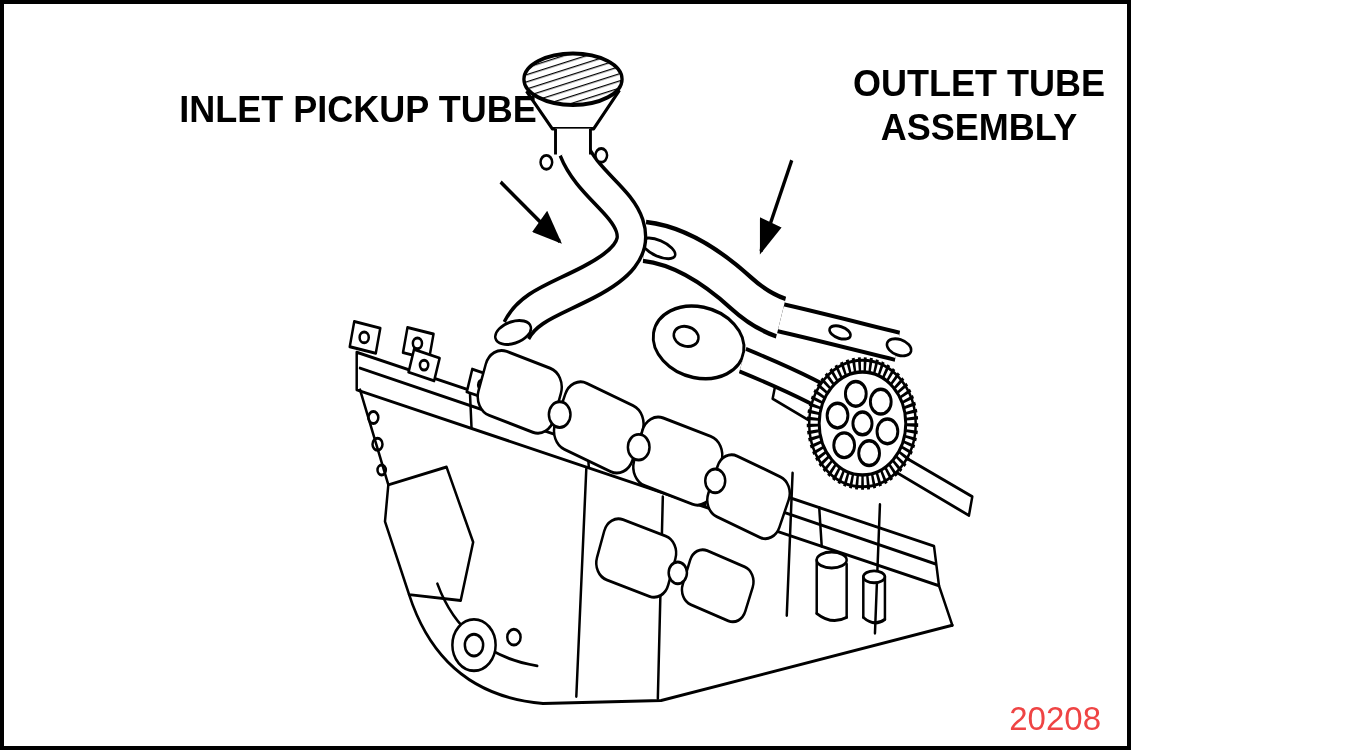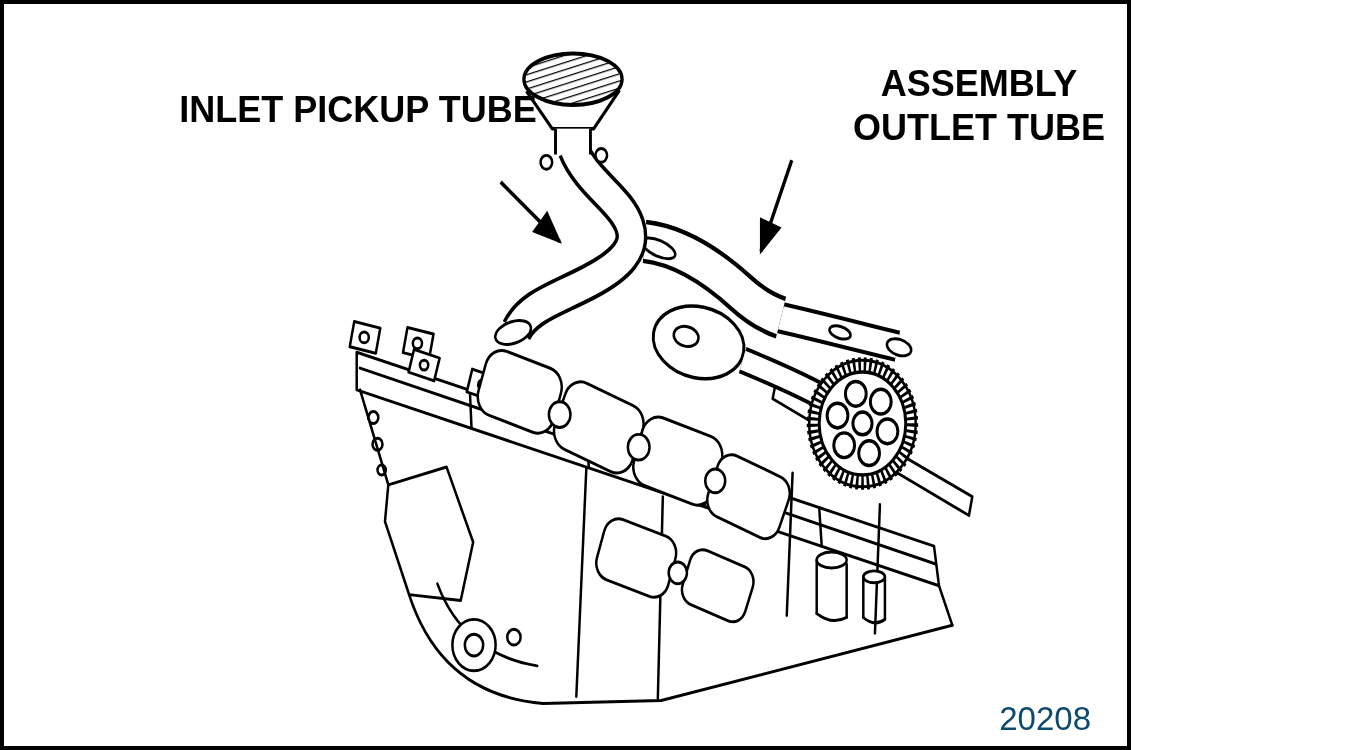--- a/index.html
+++ b/index.html
@@ -19,24 +19,24 @@
     font-size:36px;
     line-height:44px;
     text-align:center;
     color:#000;
     white-space:nowrap;
   }
   .label-inlet{left:128px;top:84px;width:452px;}
   .label-outlet{left:818px;top:58px;width:314px;}
   .fignum{
     position:absolute;
-    right:36px;top:696px;
+    right:26px;top:696px;
     font-size:33px;
     font-weight:400;
-    color:#0c4a6e;
+    color:#ef4444;
   }
 </style>
 </head>
 <body>
 
 <div class="figure">
 
   <svg viewBox="0 0 1350 750" preserveAspectRatio="none">
     <defs>
       <pattern id="hatch" width="7" height="7" patternUnits="userSpaceOnUse" patternTransform="rotate(75)">
@@ -177,18 +177,18 @@
 
     <line x1="597" y1="180" x2="668" y2="240" stroke="#000" stroke-width="4" marker-end="url(#ah)"></line>
     <line x1="947" y1="158" x2="910" y2="250" stroke="#000" stroke-width="4" marker-end="url(#ah)"></line>
   </svg>
 
   <div class="label label-inlet">
     <div>INLET PICKUP TUBE</div>
   </div>
 
   <div class="label label-outlet">
+    <div>OUTLET TUBE</div>
     <div>ASSEMBLY</div>
-    <div>OUTLET TUBE</div>
   </div>
 
   <div class="fignum">20208</div>
 </div>
 
 </body></html>

